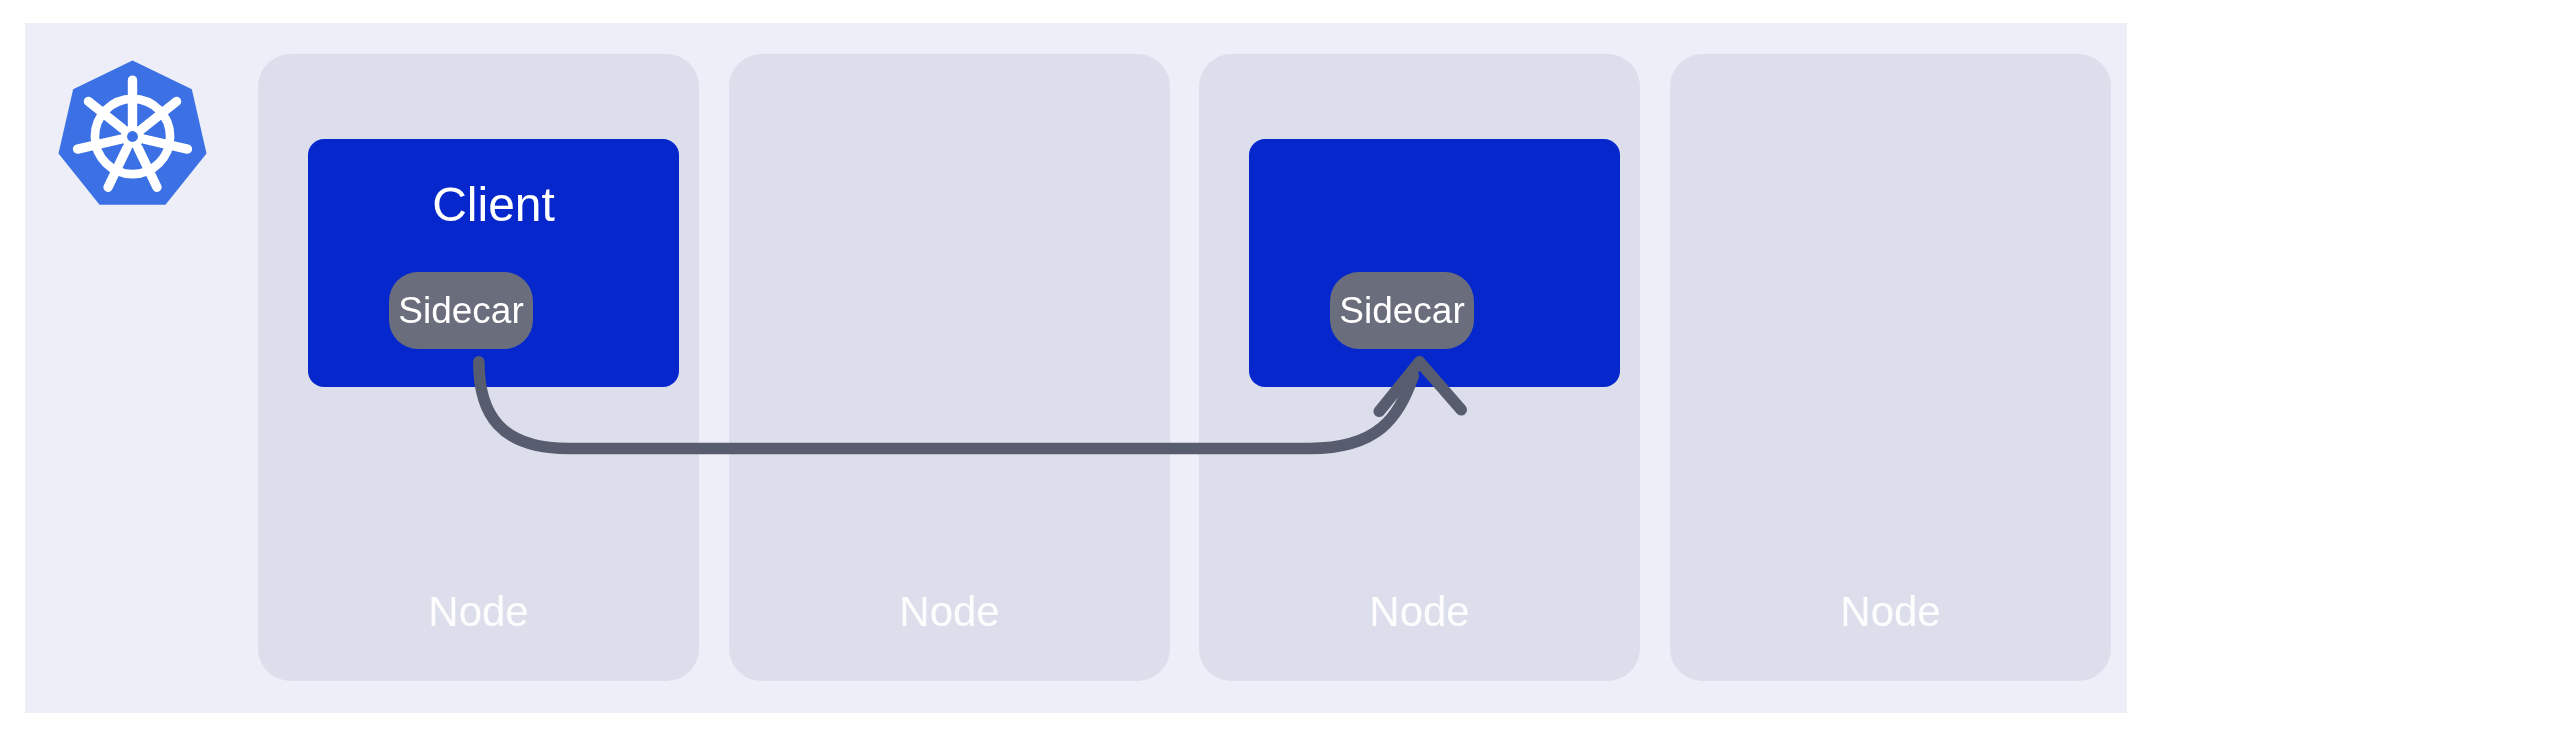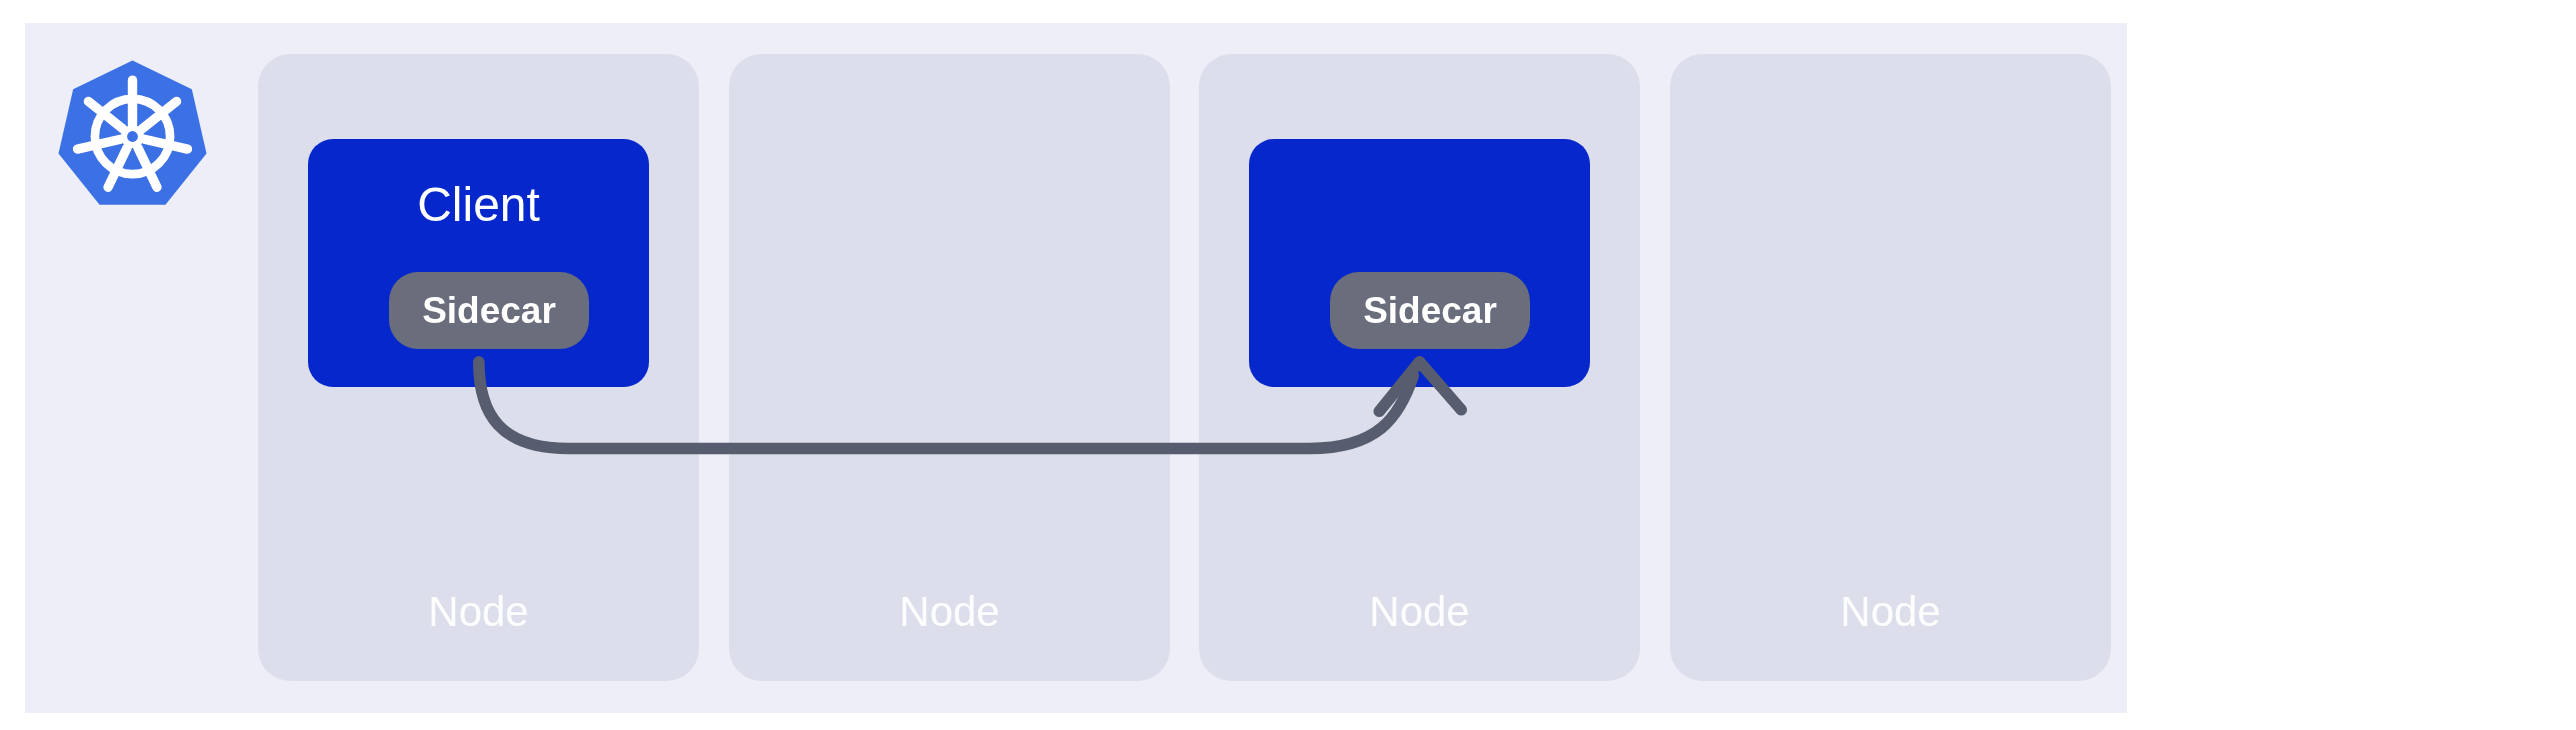--- a/index.html
+++ b/index.html
@@ -44,38 +44,38 @@
     text-align:center;
     color:var(--label-white);
     opacity:0.95;
     font-size:42px;
     line-height:1.15;
   }
   .pod{
     position:absolute;left:50px;top:85px;
     width:341px;height:248px;
     background:var(--pod-blue);
-    border-radius:25px;
+    border-radius:16px;
+    padding-left:30px;
   }
   .pod-title{
     position:absolute;left:0;right:0;top:40px;
     text-align:center;
     color:var(--label-white);
     font-size:48px;
     line-height:1.1;
   }
   .sidecar-pill{
     position:absolute;left:81px;top:133px;
-    width:200px;height:77px;
+    width:144px;height:77px;
     background:var(--sidecar-gray);
     border-radius:29px;
     display:flex;align-items:center;justify-content:center;
     color:var(--label-white);
     font-size:37px;
-    font-weight:bold;
   }
   .arrow-overlay{
     position:absolute;left:0;top:0;
     width:2102px;height:690px;
     pointer-events:none;
   }
   .arrow-stroke{
     fill:none;
     stroke:var(--arrow-gray);
     stroke-width:15px;

